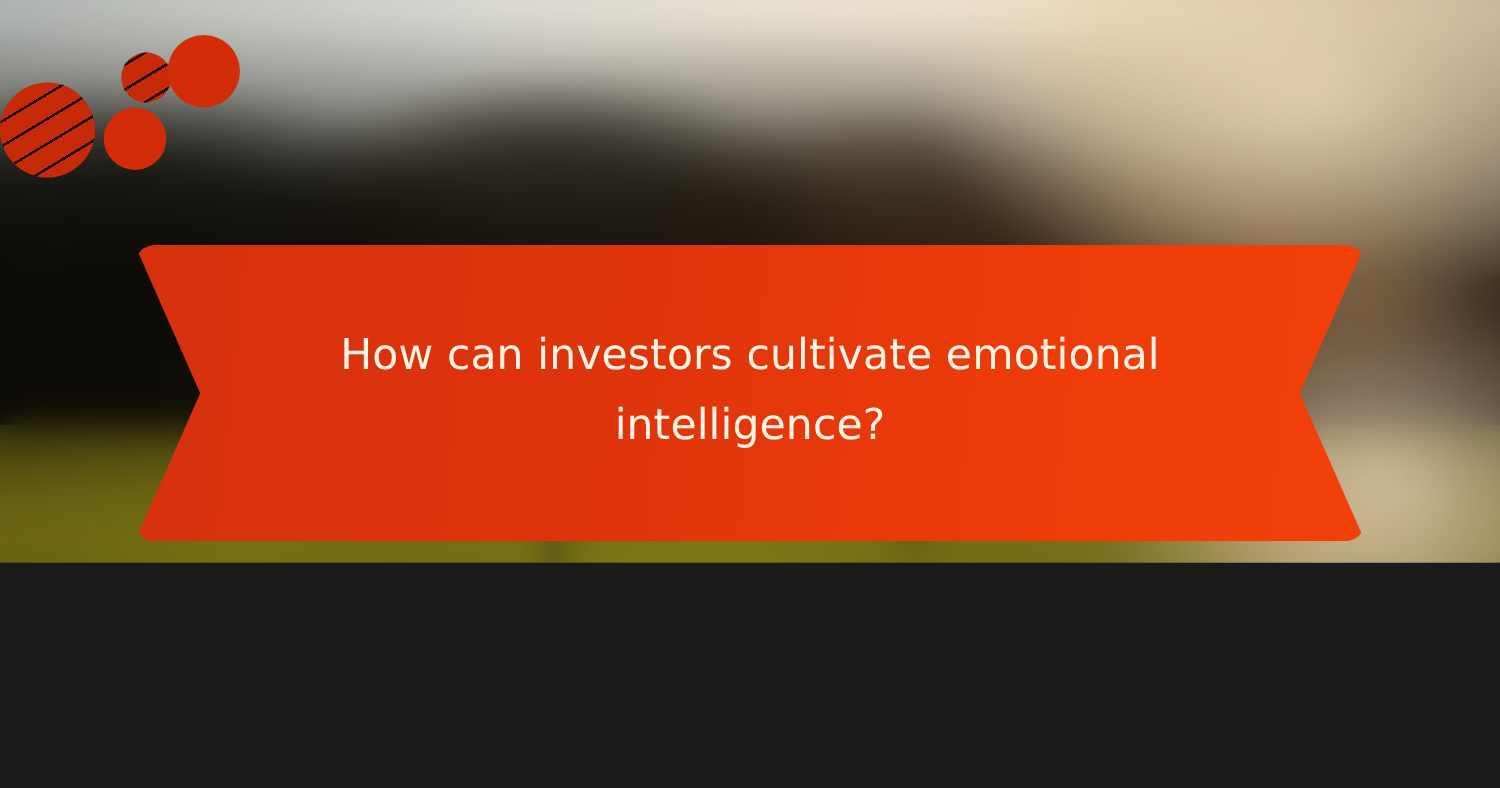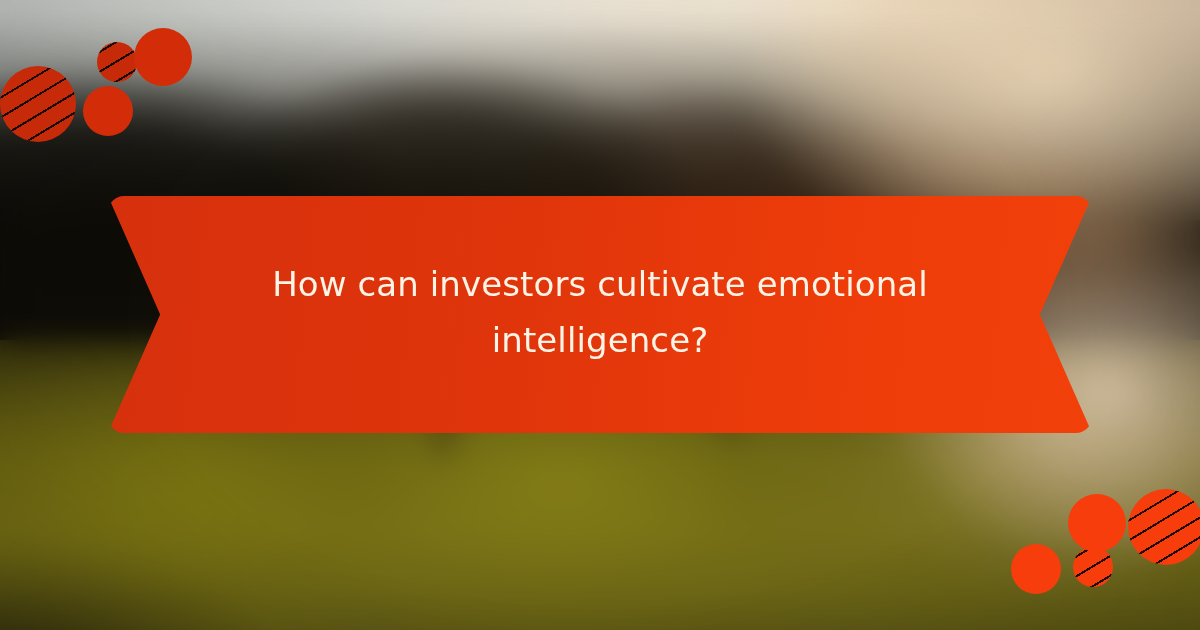--- a/index.html
+++ b/index.html
@@ -4,21 +4,21 @@
 <title>Quote Banner Card</title>
 <style>
   html, body {
     margin: 0;
     padding: 0;
     background: #1a1a1a;
   }
   #canvas {
     position: relative;
     width: 1200px;
-    height: 630px;
+    height: 450px;
     overflow: hidden;
     font-family: "DejaVu Sans", "Liberation Sans", sans-serif;
   }
 
   
   .bg-photo {
     position: absolute;
     inset: 0;
     overflow: hidden;
   }

